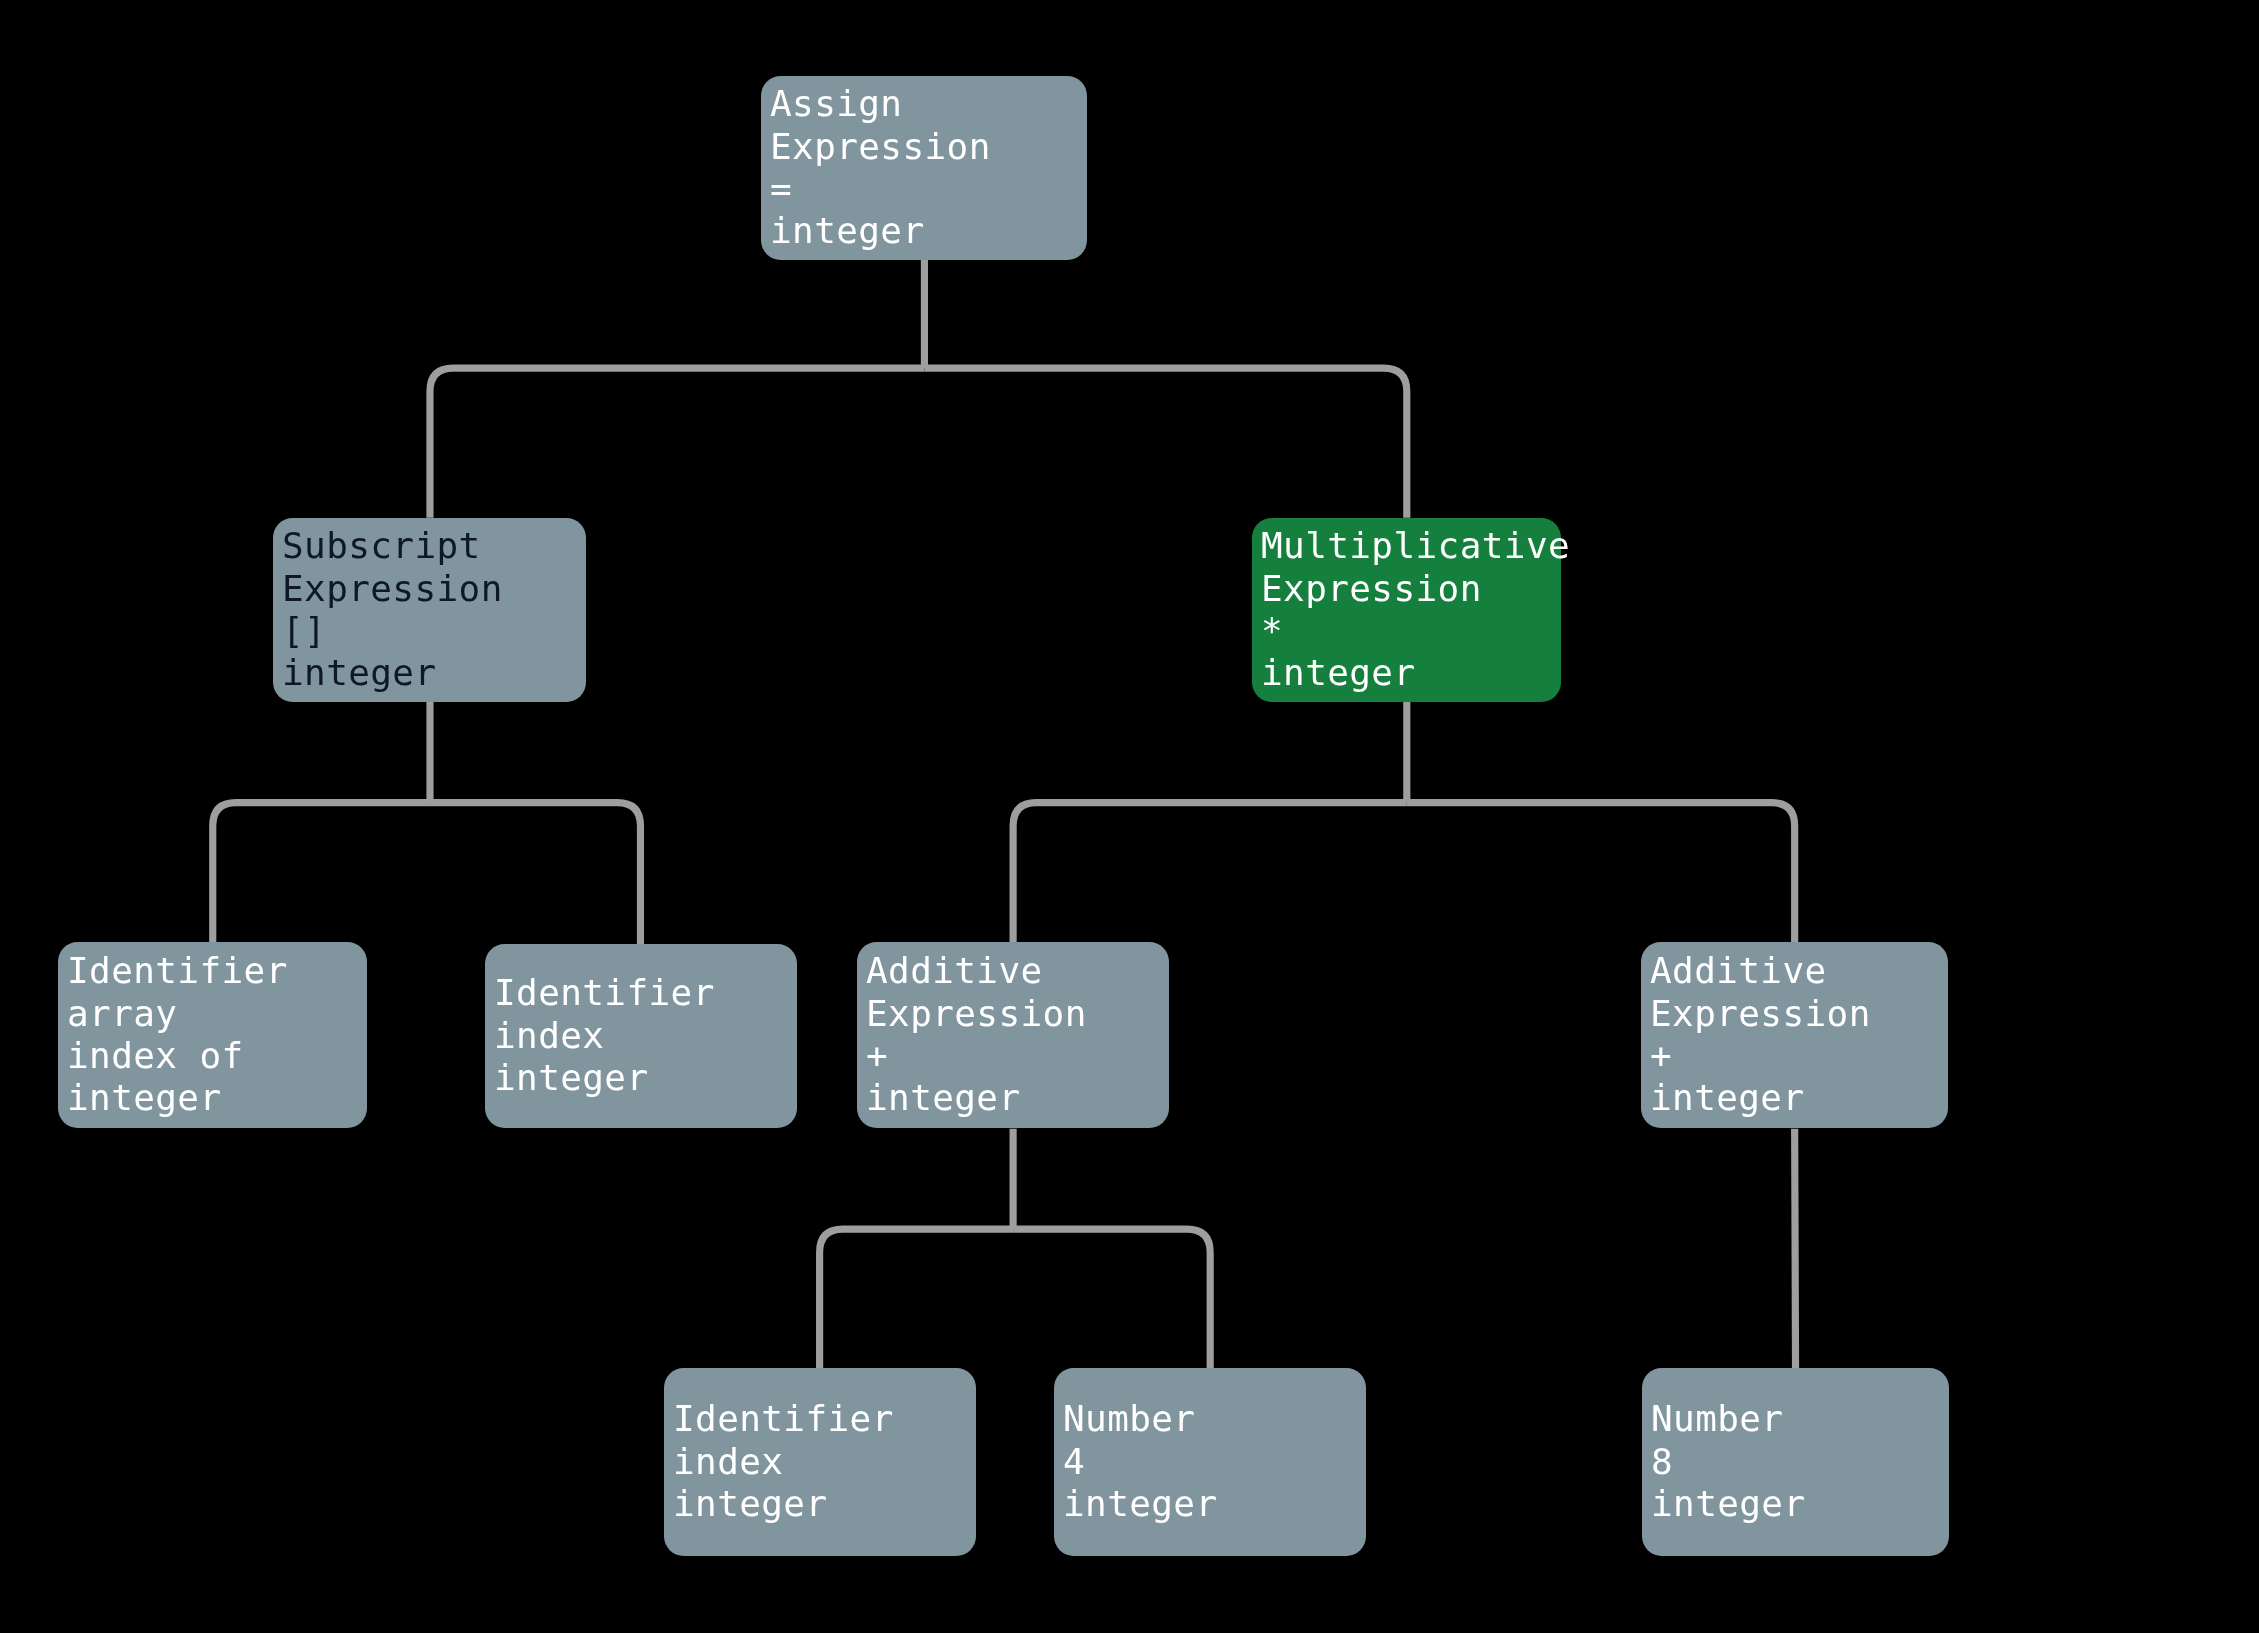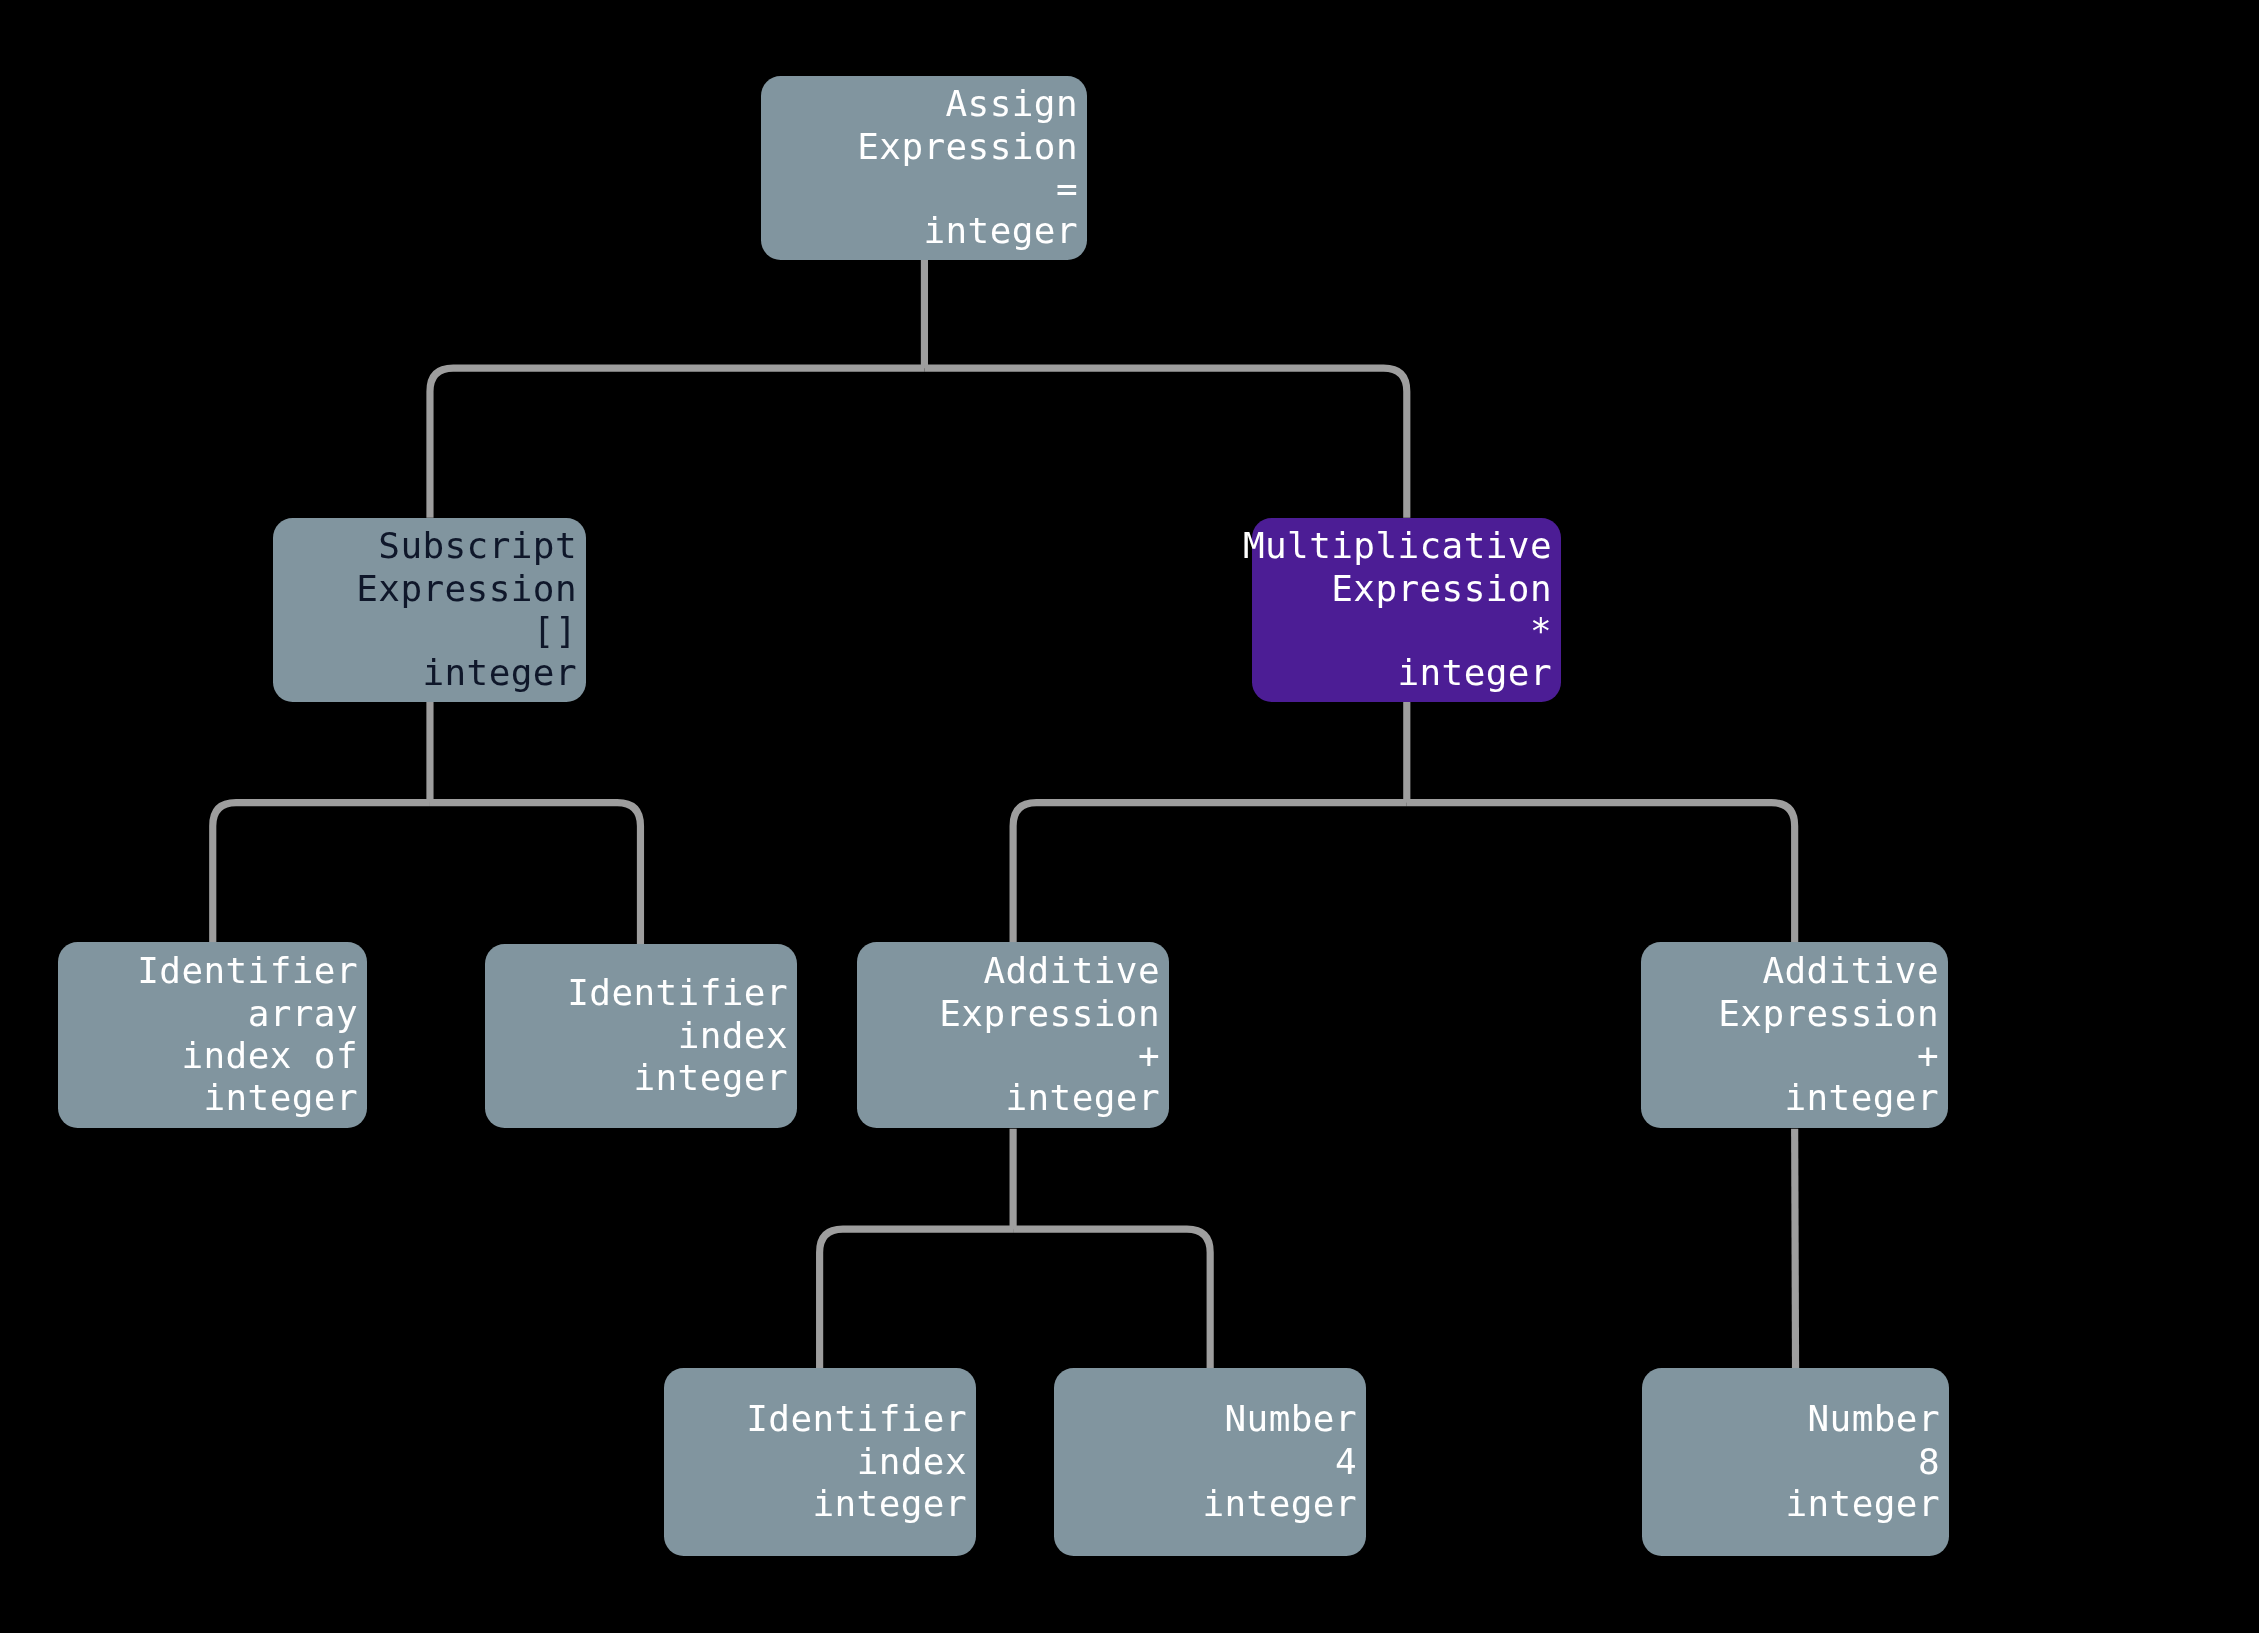--- a/index.html
+++ b/index.html
@@ -24,21 +24,21 @@
     pointer-events: none;
   }
   .node {
     position: absolute;
     box-sizing: border-box;
     background: #81959f;
     border-radius: 19.7px;
     color: #ffffff;
     display: flex;
     flex-direction: column;
-    align-items: flex-end;
+    align-items: flex-start;
     justify-content: center;
     text-align: center;
     font-family: "DejaVu Sans Mono", "Liberation Mono", monospace;
     font-size: 36px;
     line-height: 1.18;
     letter-spacing: 0.4px;
     padding: 19px 9px;
     z-index: 2;
   }
   .node .ln {
@@ -75,21 +75,21 @@
       <span class="ln ">Expression</span>
       <span class="ln op">=</span>
       <span class="ln type">integer</span>
     </div>
     <div class="node" style="left: 273px; top: 518px; width: 313px; height: 184px; background: rgb(129, 149, 159); color: #0f172a;">
       <span class="ln ">Subscript</span>
       <span class="ln ">Expression</span>
       <span class="ln op">[]</span>
       <span class="ln type">integer</span>
     </div>
-    <div class="node" style="left: 1252px; top: 518px; width: 309px; height: 184px; background: #4c1d95; color: rgb(255, 255, 255);">
+    <div class="node" style="left: 1252px; top: 518px; width: 309px; height: 184px; background: #15803d; color: rgb(255, 255, 255);">
       <span class="ln ">Multiplicative</span>
       <span class="ln ">Expression</span>
       <span class="ln op">*</span>
       <span class="ln type">integer</span>
     </div>
     <div class="node" style="left: 58px; top: 942px; width: 309px; height: 186px; background: rgb(129, 149, 159); color: rgb(255, 255, 255);">
       <span class="ln ">Identifier</span>
       <span class="ln ">array</span>
       <span class="ln type">index of</span>
       <span class="ln type">integer</span>

